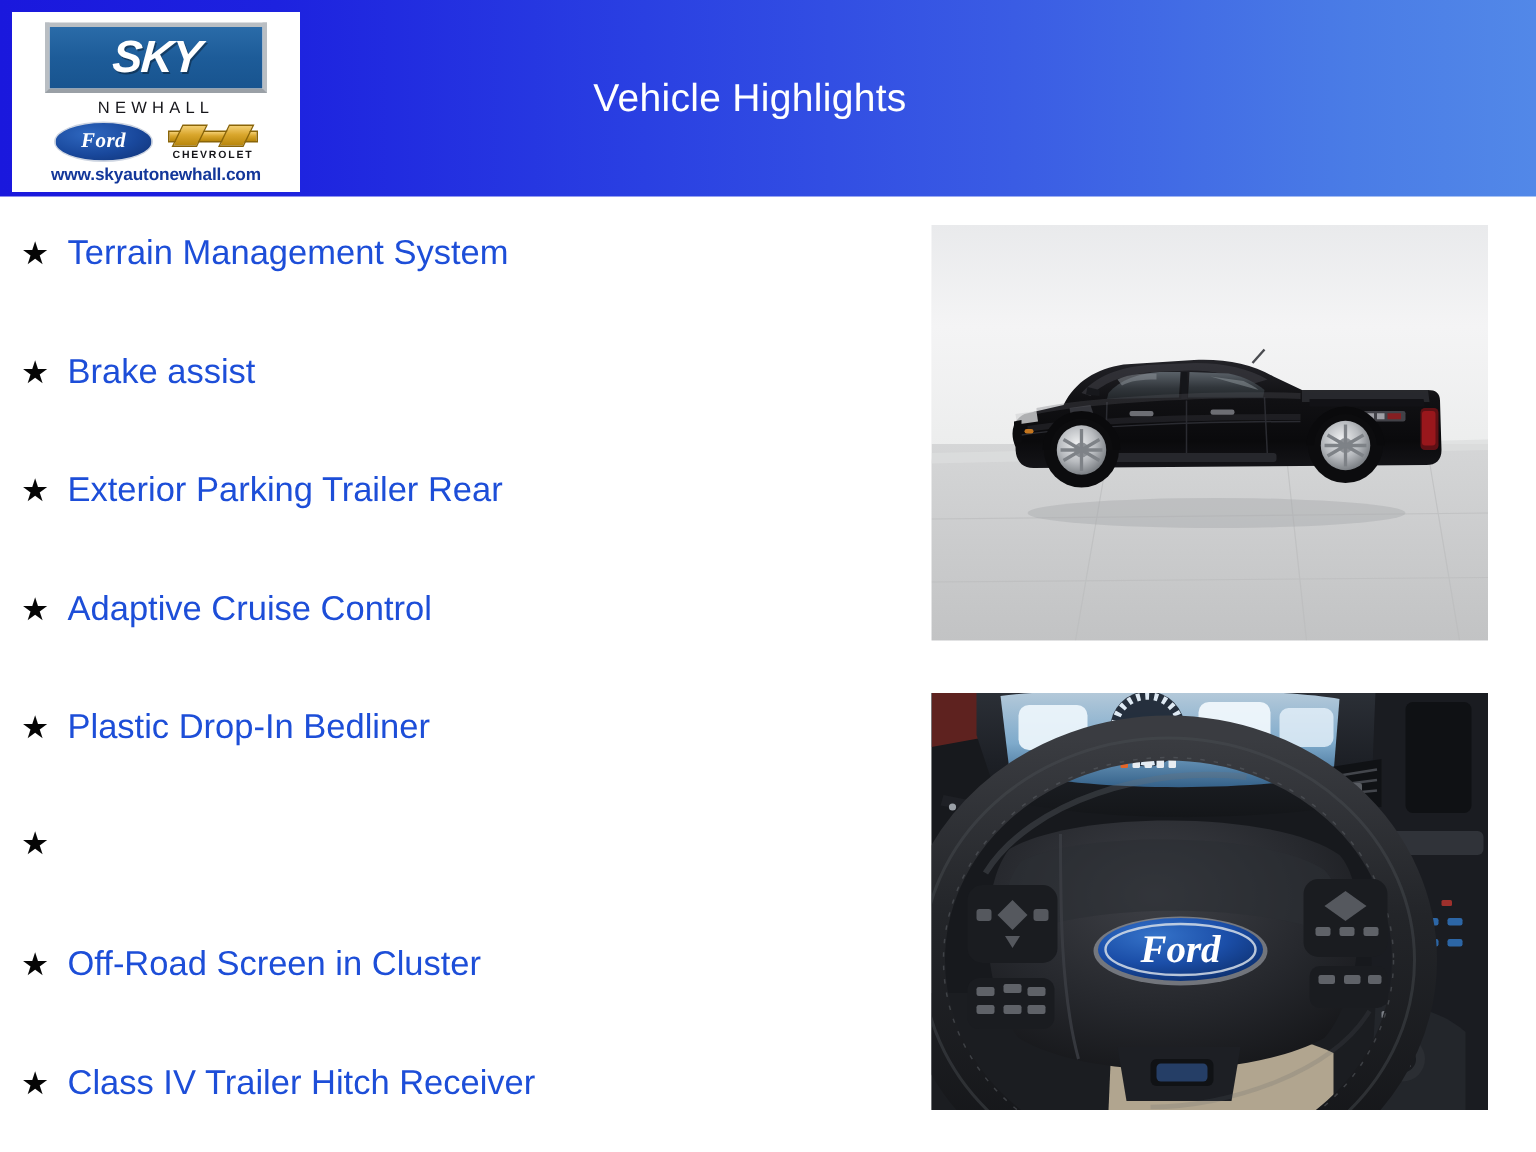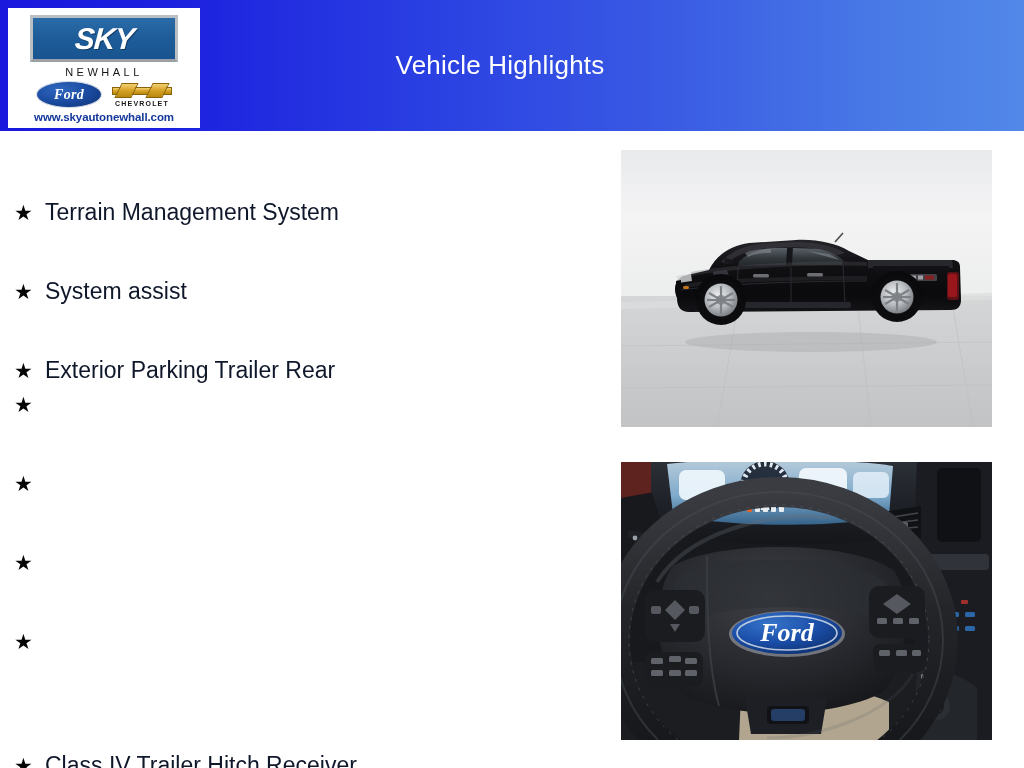--- a/index.html
+++ b/index.html
@@ -164,24 +164,23 @@
   }
   .feature-star {
     width: 31px;
     flex: 0 0 31px;
     font-size: 21px;
     color: #050505;
     line-height: 1;
   }
   .feature-label {
     font-size: 23px;
-    color: #0f172a;
+    color: #1d4ed8;
     line-height: 1;
     white-space: nowrap;
-    margin-top: 44px;
   }
 
   
   .photo {
     position: absolute;
     left: 621px;
     width: 371px;
     overflow: hidden;
   }
   #photo-exterior {
@@ -230,42 +229,45 @@
 
 <div id="features-list">
 
   <div class="feature-item">
     <span class="feature-star">★</span>
     <span class="feature-label">Terrain Management System</span>
   </div>
 
   <div class="feature-item">
     <span class="feature-star">★</span>
-    <span class="feature-label">System assist</span>
+    <span class="feature-label">Brake assist</span>
   </div>
 
   <div class="feature-item">
     <span class="feature-star">★</span>
     <span class="feature-label">Exterior Parking Trailer Rear</span>
   </div>
 
   <div class="feature-item">
     <span class="feature-star">★</span>
-  </div>
-
-  <div class="feature-item">
-    <span class="feature-star">★</span>
-  </div>
-
-  <div class="feature-item">
-    <span class="feature-star">★</span>
-  </div>
-
-  <div class="feature-item">
-    <span class="feature-star">★</span>
+    <span class="feature-label">Adaptive Cruise Control</span>
+  </div>
+
+  <div class="feature-item">
+    <span class="feature-star">★</span>
+    <span class="feature-label">Plastic Drop-In Bedliner</span>
+  </div>
+
+  <div class="feature-item">
+    <span class="feature-star">★</span>
+  </div>
+
+  <div class="feature-item">
+    <span class="feature-star">★</span>
+    <span class="feature-label">Off-Road Screen in Cluster</span>
   </div>
 
   <div class="feature-item">
     <span class="feature-star">★</span>
     <span class="feature-label">Class IV Trailer Hitch Receiver</span>
   </div>
 
 </div>
 
 <div class="photo" id="photo-exterior">

